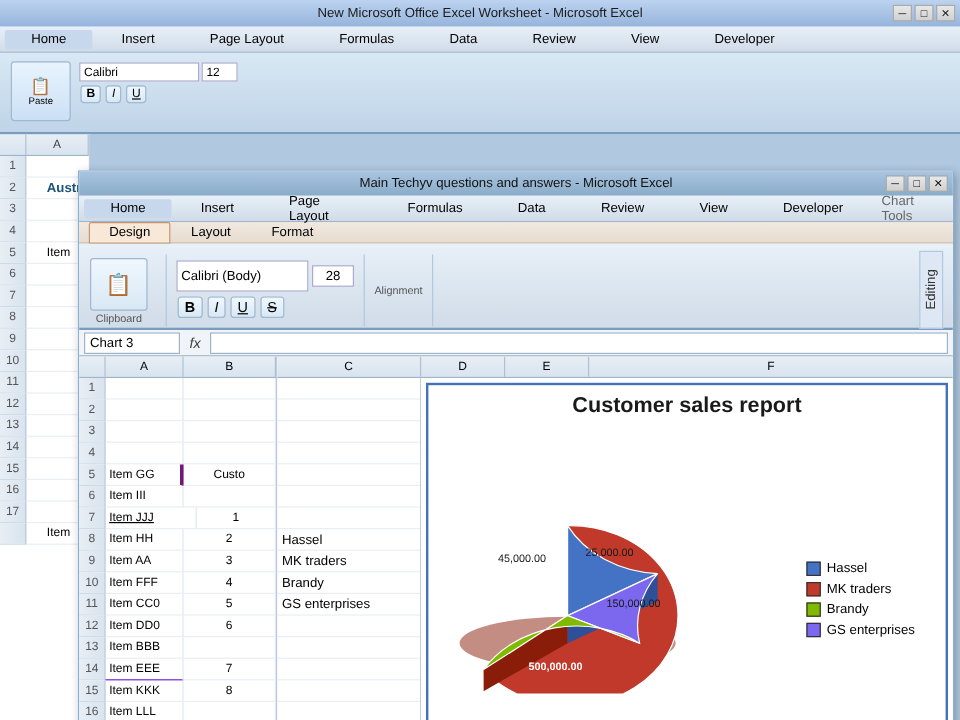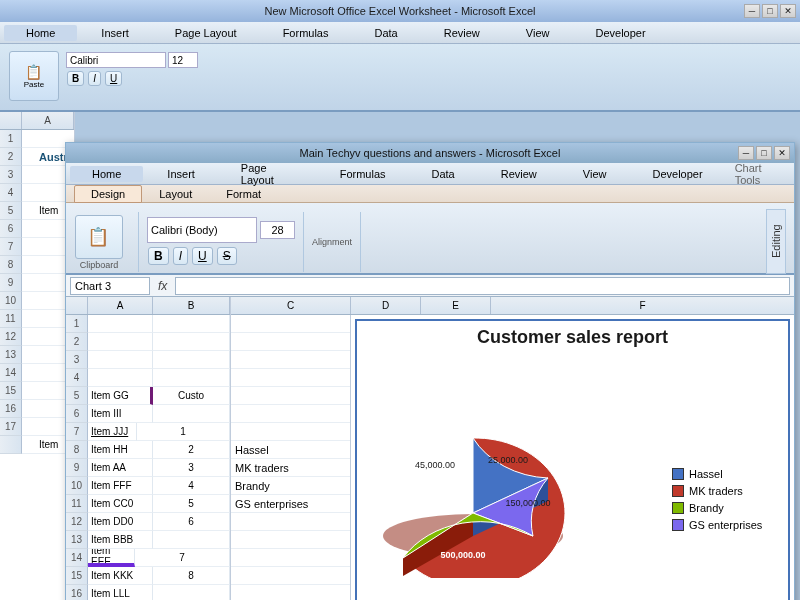--- a/index.html
+++ b/index.html
@@ -441,21 +441,21 @@
     <div style="width:65px; border-bottom:1px solid #e8eef4; border-right:3px solid #701a75; padding:0 3px; font-size:10px; display:flex; align-items:center; overflow:hidden;">Item GG</div>
     <div style="flex:1; border-bottom:1px solid #e8eef4; border-right:1px solid #e0e8f0; padding:0 3px; font-size:10px; display:flex; align-items:center; justify-content:center;">Custo</div>
   </div>
               <div style="display: flex; height: 18px;">
     <div style="width:22px; background:linear-gradient(to right,#e8eef4,#d8e4f0); border-right:1px solid #b0c0d4; border-bottom:1px solid #d0dae4; display:flex; align-items:center; justify-content:center; font-size:10px; color:#555;">6</div>
     <div style="width:65px; border-bottom:1px solid #e8eef4; border-right:1px solid #e0e8f0; padding:0 3px; font-size:10px; display:flex; align-items:center; overflow:hidden;">Item III</div>
     <div style="flex:1; border-bottom:1px solid #e8eef4; border-right:1px solid #e0e8f0; padding:0 3px; font-size:10px; display:flex; align-items:center; justify-content:center;"></div>
   </div>
               <div style="display: flex; height: 18px;">
     <div style="width:22px; background:linear-gradient(to right,#e8eef4,#d8e4f0); border-right:1px solid #b0c0d4; border-bottom:1px solid #d0dae4; display:flex; align-items:center; justify-content:center; font-size:10px; color:#555;">7</div>
-    <div style="width:49px; border-bottom:1px solid #e8eef4; border-right:1px solid #e0e8f0; padding:0 3px; font-size:10px; display:flex; align-items:center; overflow:hidden;text-decoration:underline;">Item JJJ</div>
+    <div style="width:76px; border-bottom:1px solid #e8eef4; border-right:1px solid #e0e8f0; padding:0 3px; font-size:10px; display:flex; align-items:center; overflow:hidden;text-decoration:underline;">Item JJJ</div>
     <div style="flex:1; border-bottom:1px solid #e8eef4; border-right:1px solid #e0e8f0; padding:0 3px; font-size:10px; display:flex; align-items:center; justify-content:center;">1</div>
   </div>
               <div style="display: flex; height: 18px;">
     <div style="width:22px; background:linear-gradient(to right,#e8eef4,#d8e4f0); border-right:1px solid #b0c0d4; border-bottom:1px solid #d0dae4; display:flex; align-items:center; justify-content:center; font-size:10px; color:#555;">8</div>
     <div style="width:65px; border-bottom:1px solid #e8eef4; border-right:1px solid #e0e8f0; padding:0 3px; font-size:10px; display:flex; align-items:center; overflow:hidden;">Item HH</div>
     <div style="flex:1; border-bottom:1px solid #e8eef4; border-right:1px solid #e0e8f0; padding:0 3px; font-size:10px; display:flex; align-items:center; justify-content:center;">2</div>
   </div>
               <div style="display: flex; height: 18px;">
     <div style="width:22px; background:linear-gradient(to right,#e8eef4,#d8e4f0); border-right:1px solid #b0c0d4; border-bottom:1px solid #d0dae4; display:flex; align-items:center; justify-content:center; font-size:10px; color:#555;">9</div>
     <div style="width:65px; border-bottom:1px solid #e8eef4; border-right:1px solid #e0e8f0; padding:0 3px; font-size:10px; display:flex; align-items:center; overflow:hidden;">Item AA</div>
@@ -476,21 +476,21 @@
     <div style="width:65px; border-bottom:1px solid #e8eef4; border-right:1px solid #e0e8f0; padding:0 3px; font-size:10px; display:flex; align-items:center; overflow:hidden;">Item DD0</div>
     <div style="flex:1; border-bottom:1px solid #e8eef4; border-right:1px solid #e0e8f0; padding:0 3px; font-size:10px; display:flex; align-items:center; justify-content:center;">6</div>
   </div>
               <div style="display: flex; height: 18px;">
     <div style="width:22px; background:linear-gradient(to right,#e8eef4,#d8e4f0); border-right:1px solid #b0c0d4; border-bottom:1px solid #d0dae4; display:flex; align-items:center; justify-content:center; font-size:10px; color:#555;">13</div>
     <div style="width:65px; border-bottom:1px solid #e8eef4; border-right:1px solid #e0e8f0; padding:0 3px; font-size:10px; display:flex; align-items:center; overflow:hidden;">Item BBB</div>
     <div style="flex:1; border-bottom:1px solid #e8eef4; border-right:1px solid #e0e8f0; padding:0 3px; font-size:10px; display:flex; align-items:center; justify-content:center;"></div>
   </div>
               <div style="display: flex; height: 18px;">
     <div style="width:22px; background:linear-gradient(to right,#e8eef4,#d8e4f0); border-right:1px solid #b0c0d4; border-bottom:1px solid #d0dae4; display:flex; align-items:center; justify-content:center; font-size:10px; color:#555;">14</div>
-    <div style="width:47px; border-bottom:4px solid #6d28d9; border-right:1px solid #e0e8f0; padding:0 3px; font-size:10px; display:flex; align-items:center; overflow:hidden;">Item EEE</div>
+    <div style="width:65px; border-bottom:1px solid #6d28d9; border-right:1px solid #e0e8f0; padding:0 3px; font-size:10px; display:flex; align-items:center; overflow:hidden;">Item EEE</div>
     <div style="flex:1; border-bottom:1px solid #e8eef4; border-right:1px solid #e0e8f0; padding:0 3px; font-size:10px; display:flex; align-items:center; justify-content:center;">7</div>
   </div>
               <div style="display: flex; height: 18px;">
     <div style="width:22px; background:linear-gradient(to right,#e8eef4,#d8e4f0); border-right:1px solid #b0c0d4; border-bottom:1px solid #d0dae4; display:flex; align-items:center; justify-content:center; font-size:10px; color:#555;">15</div>
     <div style="width:65px; border-bottom:1px solid #e8eef4; border-right:1px solid #e0e8f0; padding:0 3px; font-size:10px; display:flex; align-items:center; overflow:hidden;">Item KKK</div>
     <div style="flex:1; border-bottom:1px solid #e8eef4; border-right:1px solid #e0e8f0; padding:0 3px; font-size:10px; display:flex; align-items:center; justify-content:center;">8</div>
   </div>
               <div style="display: flex; height: 18px;">
     <div style="width:22px; background:linear-gradient(to right,#e8eef4,#d8e4f0); border-right:1px solid #b0c0d4; border-bottom:1px solid #d0dae4; display:flex; align-items:center; justify-content:center; font-size:10px; color:#555;">16</div>
     <div style="width:65px; border-bottom:1px solid #e8eef4; border-right:1px solid #e0e8f0; padding:0 3px; font-size:10px; display:flex; align-items:center; overflow:hidden;">Item LLL</div>

